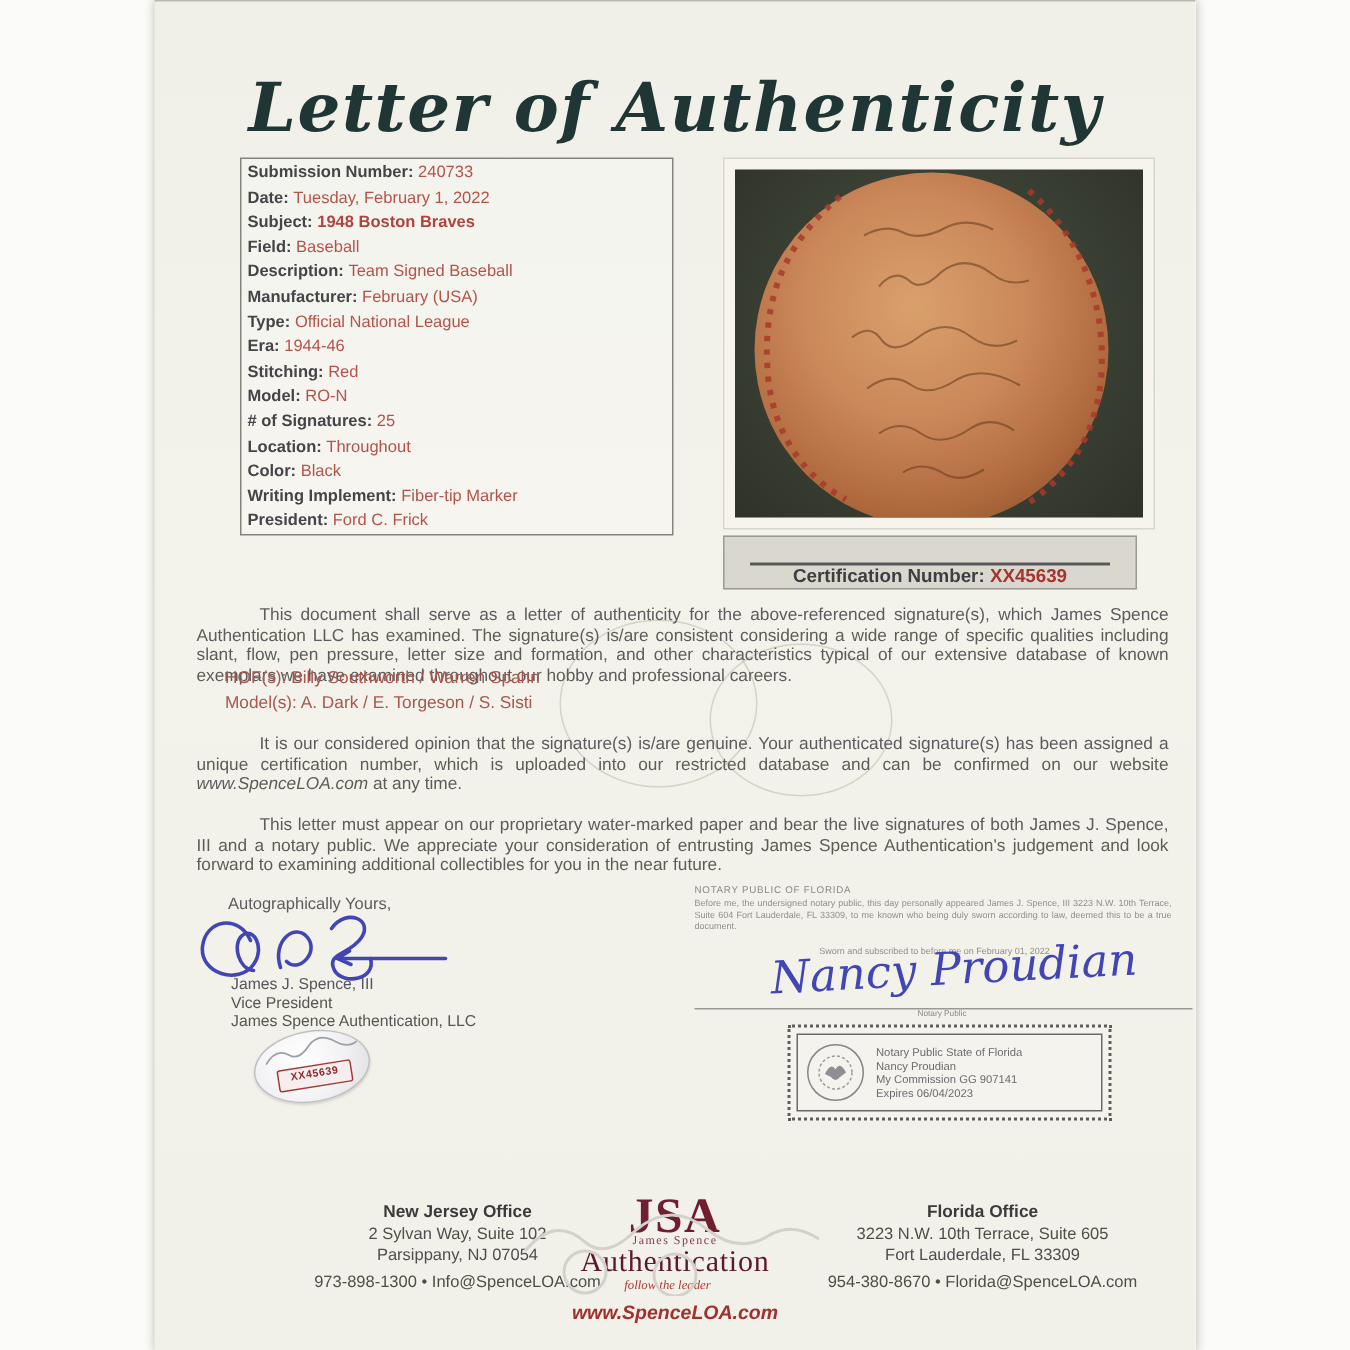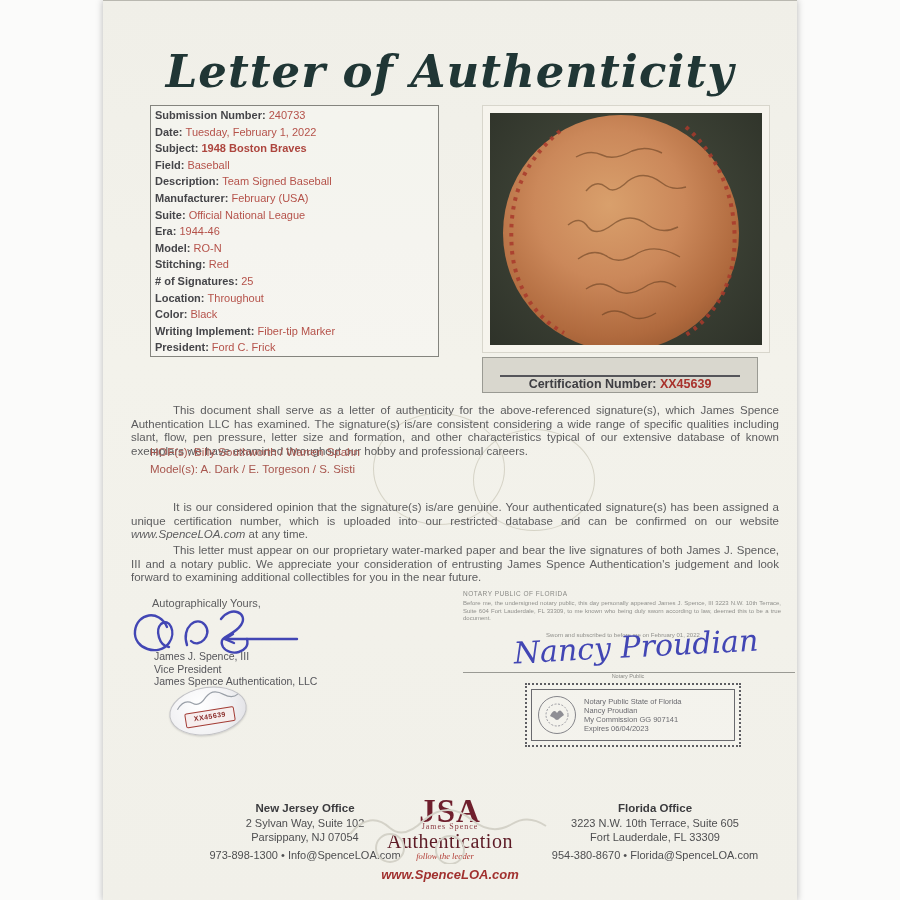--- a/index.html
+++ b/index.html
@@ -12,21 +12,21 @@
   }
   .abs{position:absolute;}
   
   .title{
     left:0;top:44px;width:100%;text-align:center;
     font-family:"DejaVu Serif", serif;font-style:italic;font-weight:700;
     font-size:45px;color:#203635;letter-spacing:1px;
   }
   
   .details{
-    left:47px;top:104px;width:289px;height:252px;
+    left:57px;top:104px;width:289px;height:252px;
     border:1px solid #84847e;background:rgba(255,255,255,.25);
     box-sizing:border-box;padding-top:1px;
   }
   .drow{height:16.6px;line-height:16.6px;padding-left:4px;font-size:11px;font-weight:700;white-space:nowrap;overflow:hidden;}
   .dlabel{color:#454549;}
   .dval{color:#b5524a;font-weight:400;}
   .drow.bold-val .dval{font-weight:700;color:#ad453e;}
   
   .photo{
     left:379px;top:104px;width:288px;height:248px;
@@ -41,21 +41,21 @@
   .certbar-inner{
     height:100%;background:#efede4;border:1px solid #55555a;box-sizing:border-box;
     text-align:center;font-size:12.5px;font-weight:700;line-height:16px;color:#3e3e42;
   }
   .certnum{color:#a8322c;}
   
   .para{
     left:28px;width:648px;font-size:11.5px;line-height:13.6px;color:#5c5c5e;
     text-align:justify;text-indent:42px;
   }
-  .p1{top:403px;} .p2{top:489px;margin-top:11px;} .p3{top:543px;}
+  .p1{top:403px;} .p2{top:489px;} .p3{top:543px;}
   .site-italic{font-style:italic;}
   .redline{left:47px;font-size:11.5px;color:#a8564e;}
   .hof{top:445px;} .notes{top:462px;}
   
   .wm-circle{border:1px solid rgba(190,186,168,.55);border-radius:50%;}
   
   .auto-yours{left:49px;top:596px;font-size:11px;color:#5c5c5e;}
   .sig-names{left:51px;top:649px;font-size:10.5px;line-height:12.5px;color:#55555a;}
   .ink{color:#4246b4;}
   
@@ -118,24 +118,24 @@
 
   <div class="abs title">Letter of Authenticity</div>
 
   <div class="abs details">
     <div class="drow"><span class="dlabel">Submission Number:</span> <span class="dval">240733</span></div>
     <div class="drow"><span class="dlabel">Date:</span> <span class="dval">Tuesday, February 1, 2022</span></div>
     <div class="drow bold-val"><span class="dlabel">Subject:</span> <span class="dval">1948 Boston Braves</span></div>
     <div class="drow"><span class="dlabel">Field:</span> <span class="dval">Baseball</span></div>
     <div class="drow"><span class="dlabel">Description:</span> <span class="dval">Team Signed Baseball</span></div>
     <div class="drow"><span class="dlabel">Manufacturer:</span> <span class="dval">February (USA)</span></div>
-    <div class="drow"><span class="dlabel">Suite:</span> <span class="dval">Official National League</span></div>
+    <div class="drow"><span class="dlabel">Type:</span> <span class="dval">Official National League</span></div>
     <div class="drow"><span class="dlabel">Era:</span> <span class="dval">1944-46</span></div>
+    <div class="drow"><span class="dlabel">Stitching:</span> <span class="dval">Red</span></div>
     <div class="drow"><span class="dlabel">Model:</span> <span class="dval">RO-N</span></div>
-    <div class="drow"><span class="dlabel">Stitching:</span> <span class="dval">Red</span></div>
     <div class="drow"><span class="dlabel"># of Signatures:</span> <span class="dval">25</span></div>
     <div class="drow"><span class="dlabel">Location:</span> <span class="dval">Throughout</span></div>
     <div class="drow"><span class="dlabel">Color:</span> <span class="dval">Black</span></div>
     <div class="drow"><span class="dlabel">Writing Implement:</span> <span class="dval">Fiber-tip Marker</span></div>
     <div class="drow"><span class="dlabel">President:</span> <span class="dval">Ford C. Frick</span></div>
   </div>
 
   <div class="abs photo">
     <div class="photo-inner">
       <svg width="272" height="232" viewBox="0 0 272 232">

